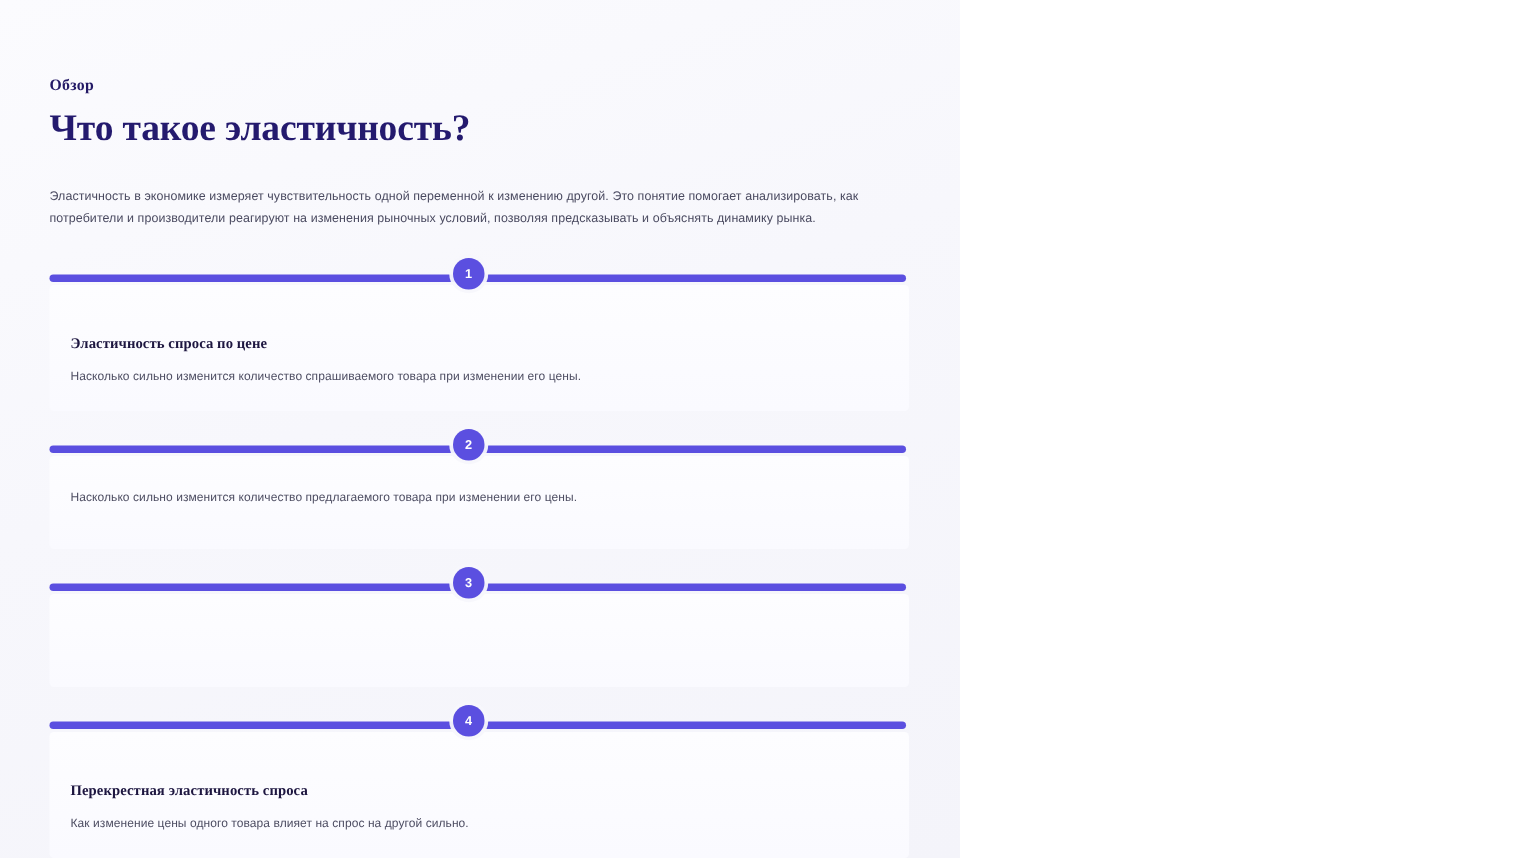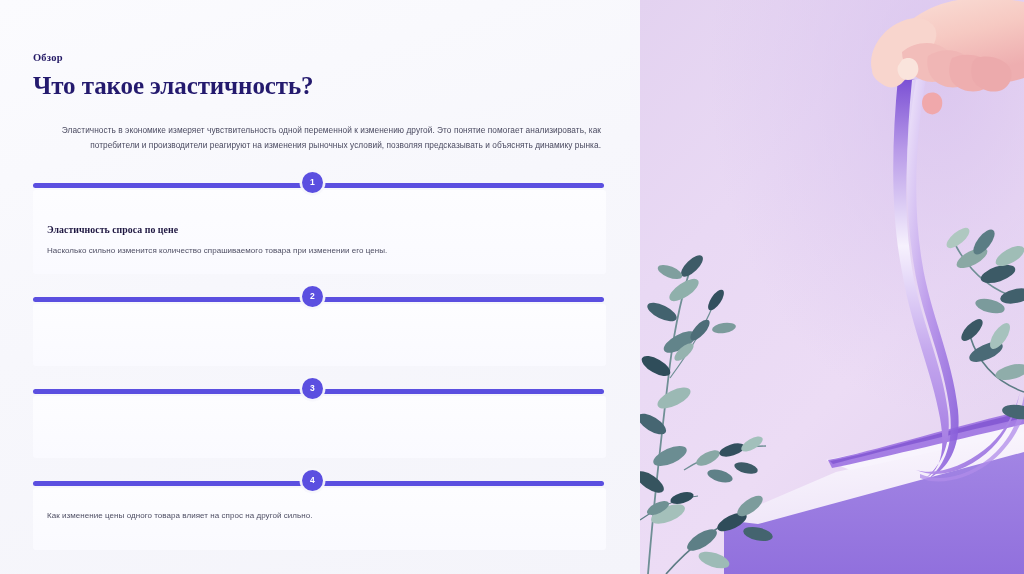--- a/index.html
+++ b/index.html
@@ -12,20 +12,21 @@
     height: 574px;
     overflow: hidden;
     font-family: "Liberation Sans", sans-serif;
     background: #ffffff;
   }
   .slide {
     position: relative;
     width: 1024px;
     height: 540px;
     display: flex;
+    flex-direction: column;
   }
 
   
   .content-panel {
     position: relative;
     width: 640px;
     height: 574px;
     background: linear-gradient(160deg, #fbfbfe 0%, #f7f7fc 45%, #f4f4fa 100%);
     box-sizing: border-box;
     padding: 52px 36px 0 33px;
@@ -50,21 +51,20 @@
     margin: 0 0 23px 0;
   }
 
   .intro {
     font-size: 8.3px;
     line-height: 1.85;
     color: #4a4a60;
     margin: 0;
     max-width: 568px;
     letter-spacing: 0.05px;
-    text-align: right;
   }
 
   
   .card-list {
     margin-top: 27px;
     display: flex;
     flex-direction: column;
     gap: 20px;
   }
 
@@ -176,38 +176,40 @@
           <p class="card-desc">Насколько сильно изменится количество спрашиваемого товара при изменении его цены.</p>
         </div>
       </div>
 
       <div class="card-item">
         <div class="bar-row">
           <div class="progress-bar"></div>
           <div class="num-badge">2</div>
         </div>
         <div class="card-body">
+          <p class="card-desc">Насколько сильно изменится количество предлагаемого товара при изменении его цены.</p>
         </div>
       </div>
 
       <div class="card-item">
         <div class="bar-row">
           <div class="progress-bar"></div>
           <div class="num-badge">3</div>
         </div>
         <div class="card-body">
         </div>
       </div>
 
       <div class="card-item">
         <div class="bar-row">
           <div class="progress-bar"></div>
           <div class="num-badge">4</div>
         </div>
         <div class="card-body">
+          <h2 class="card-title">Перекрестная эластичность спроса</h2>
           <p class="card-desc">Как изменение цены одного товара влияет на спрос на другой сильно.</p>
         </div>
       </div>
 
     </div>
   </div>
 
   <div class="illustration">
     <svg class="illus-svg" viewBox="0 0 384 574" xmlns="http://www.w3.org/2000/svg">
       <defs>

